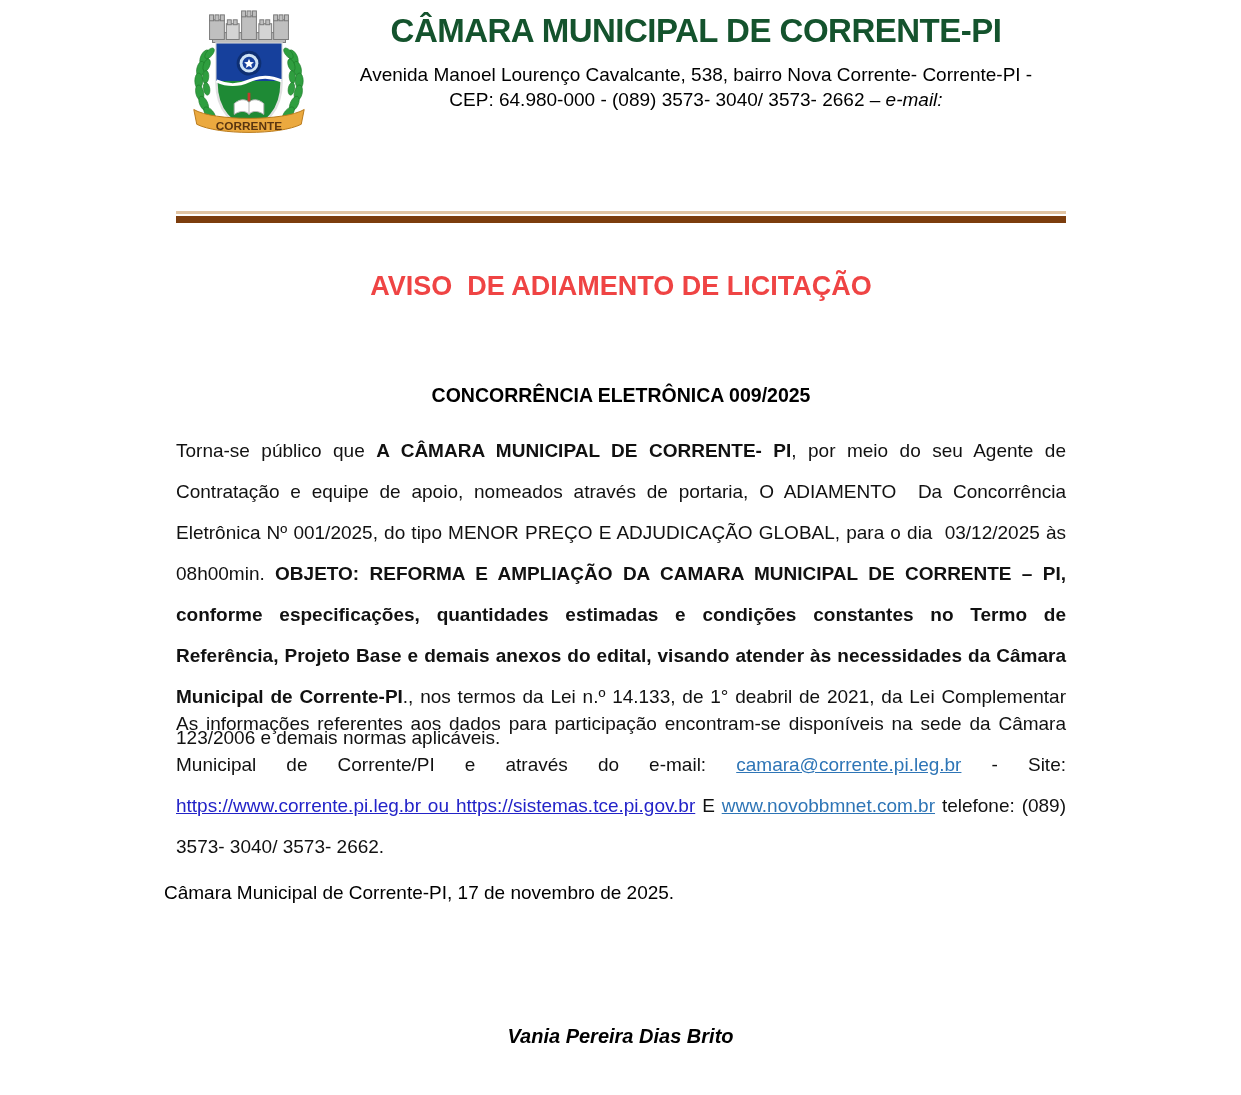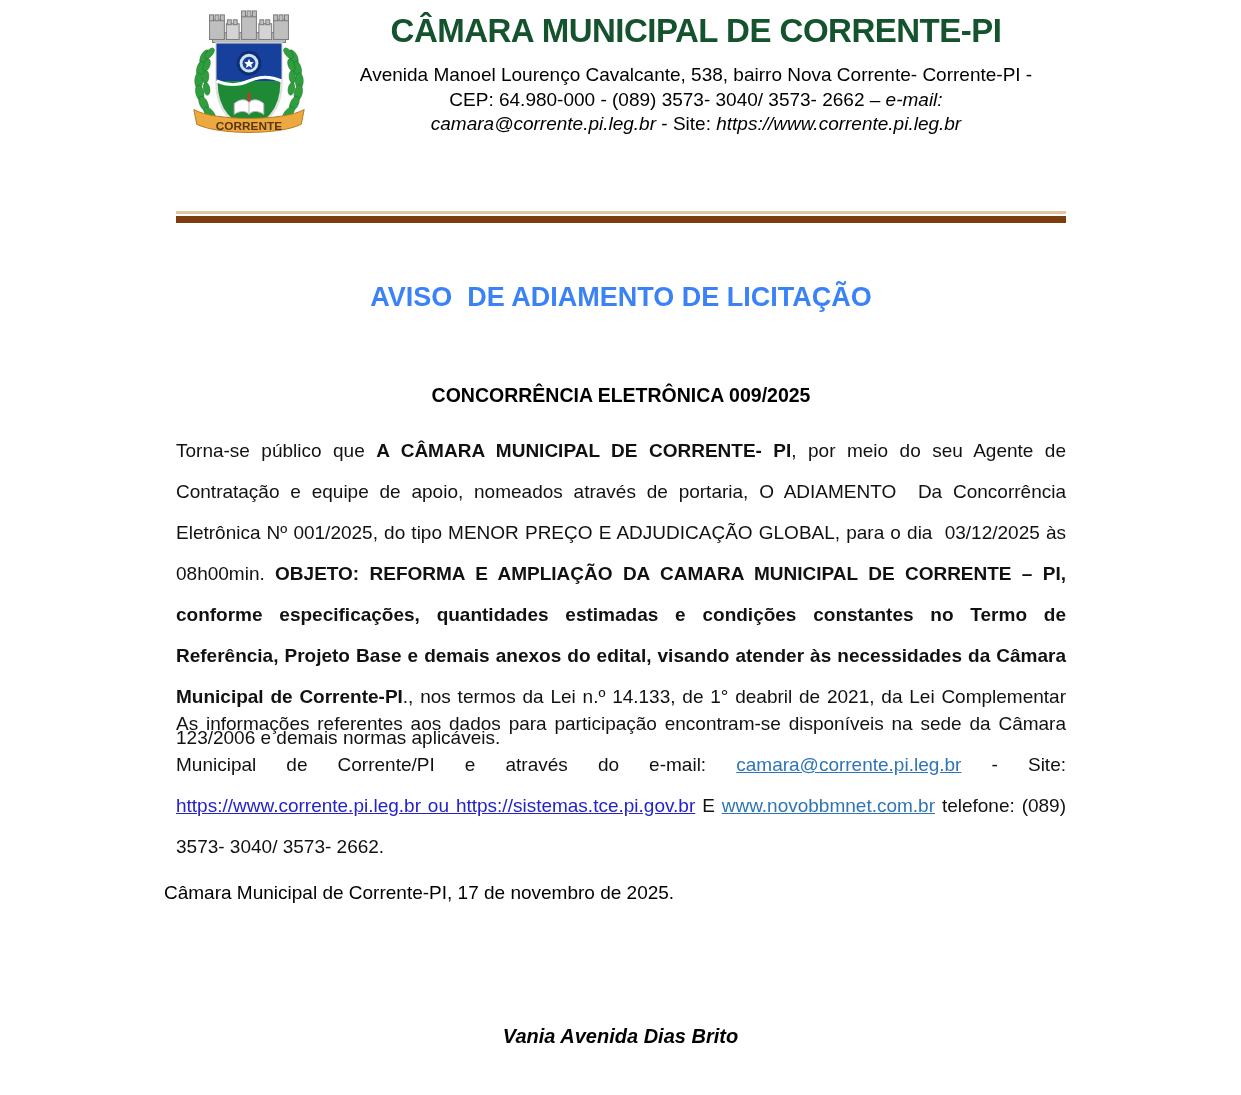--- a/index.html
+++ b/index.html
@@ -46,26 +46,26 @@
 
   
   .divider { position: absolute; left: 176px; top: 211px; width: 890px; }
   .divider-thin  { height: 3px; background: var(--divider-light, #e2c4a2); }
   .divider-gap   { height: 2px; background: #ffffff; }
   .divider-thick { height: 7px; background: var(--divider-dark, #7c3d0d); }
 
   
   .doc-title {
     position: absolute;
-    left: 176px; top: 282px; width: 890px;
+    left: 176px; top: 271px; width: 890px;
     margin: 0;
     text-align: center;
     font-size: 27px;
     font-weight: bold;
-    color: #3b82f6;
+    color: #ef4444;
     white-space: pre-wrap;
   }
   .doc-subtitle {
     position: absolute;
     left: 176px; top: 384px; width: 890px;
     margin: 0;
     text-align: center;
     font-size: 19.5px;
     font-weight: bold;
     color: #000000;
@@ -180,36 +180,35 @@
           <text x="70" y="124" text-anchor="middle" font-size="12" font-weight="bold" fill="#5a3510" font-family="Liberation Sans, sans-serif">CORRENTE</text>
         </g>
       </svg>
     </div>
 
     <div class="header-text">
       <h1 class="org-name">CÂMARA MUNICIPAL DE CORRENTE-PI</h1>
       <div class="address">
         <div class="addr-line"><span>Avenida Manoel Lourenço Cavalcante, 538, bairro Nova Corrente- Corrente-PI -</span></div>
         <div class="addr-line"><span>CEP: 64.980-000 - (089) 3573- 3040/ 3573- 2662 – </span><span class="seg-i">e-mail:</span></div>
-        <div class="addr-line"><span class="seg-i">camara@corrente.pi.leg.br</span><span> - Site: </span><span class="seg-i">https://www.corrente.pi.leg.br</span></div>
       </div>
     </div>
   </header>
 
   <div class="divider">
     <div class="divider-thin"></div>
     <div class="divider-gap"></div>
     <div class="divider-thick"></div>
   </div>
 
   <h2 class="doc-title">AVISO&nbsp; DE ADIAMENTO DE LICITAÇÃO</h2>
   <h3 class="doc-subtitle">CONCORRÊNCIA ELETRÔNICA 009/2025</h3>
 
   <p class="body-par par-1"><span>Torna-se público que </span><span class="seg-b">A CÂMARA MUNICIPAL DE CORRENTE- PI</span><span>, por meio do seu Agente de Contratação e equipe de apoio, nomeados através de portaria, O ADIAMENTO&nbsp; Da Concorrência Eletrônica Nº 001/2025, do tipo MENOR PREÇO E ADJUDICAÇÃO GLOBAL, para o dia&nbsp; 03/12/2025 às 08h00min. </span><span class="seg-b">OBJETO: REFORMA E AMPLIAÇÃO DA CAMARA MUNICIPAL DE CORRENTE – PI, conforme especificações, quantidades estimadas e condições constantes no Termo de Referência, Projeto Base e demais anexos do edital, visando atender às necessidades da Câmara Municipal de Corrente-PI</span><span>., nos termos da Lei n.º 14.133, de 1° deabril de 2021, da Lei Complementar 123/2006 e demais normas aplicáveis.</span></p>
   <p class="body-par par-2"><span>As informações referentes aos dados para participação encontram-se disponíveis na sede da Câmara Municipal de Corrente/PI e através do e-mail: </span><a class="link-light" href="#">camara@corrente.pi.leg.br</a><span> - Site: </span><a class="link-dark" href="#">https://www.corrente.pi.leg.br ou https://sistemas.tce.pi.gov.br</a><span> E </span><a class="link-light" href="#">www.novobbmnet.com.br</a><span> telefone: (089) 3573- 3040/ 3573- 2662.</span></p>
 
   <p class="date-line">Câmara Municipal de Corrente-PI, 17 de novembro de 2025.</p>
 
   <div class="signature">
-    <div>Vania Avenida Dias Brito</div>
+    <div>Vania Pereira Dias Brito</div>
   </div>
 
 </div>
 
 </body></html>

